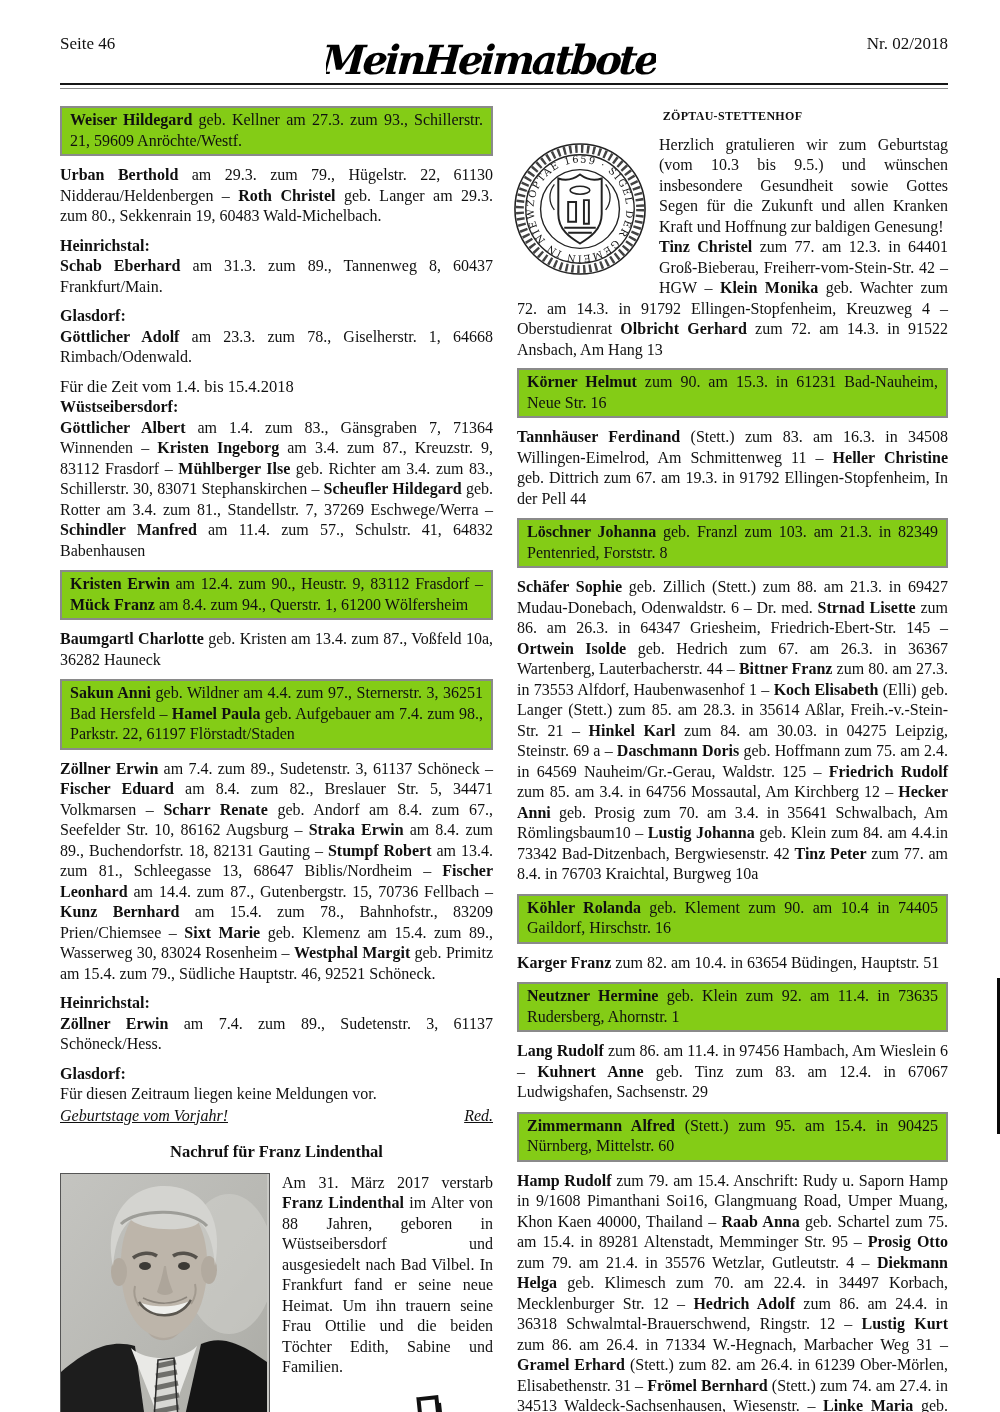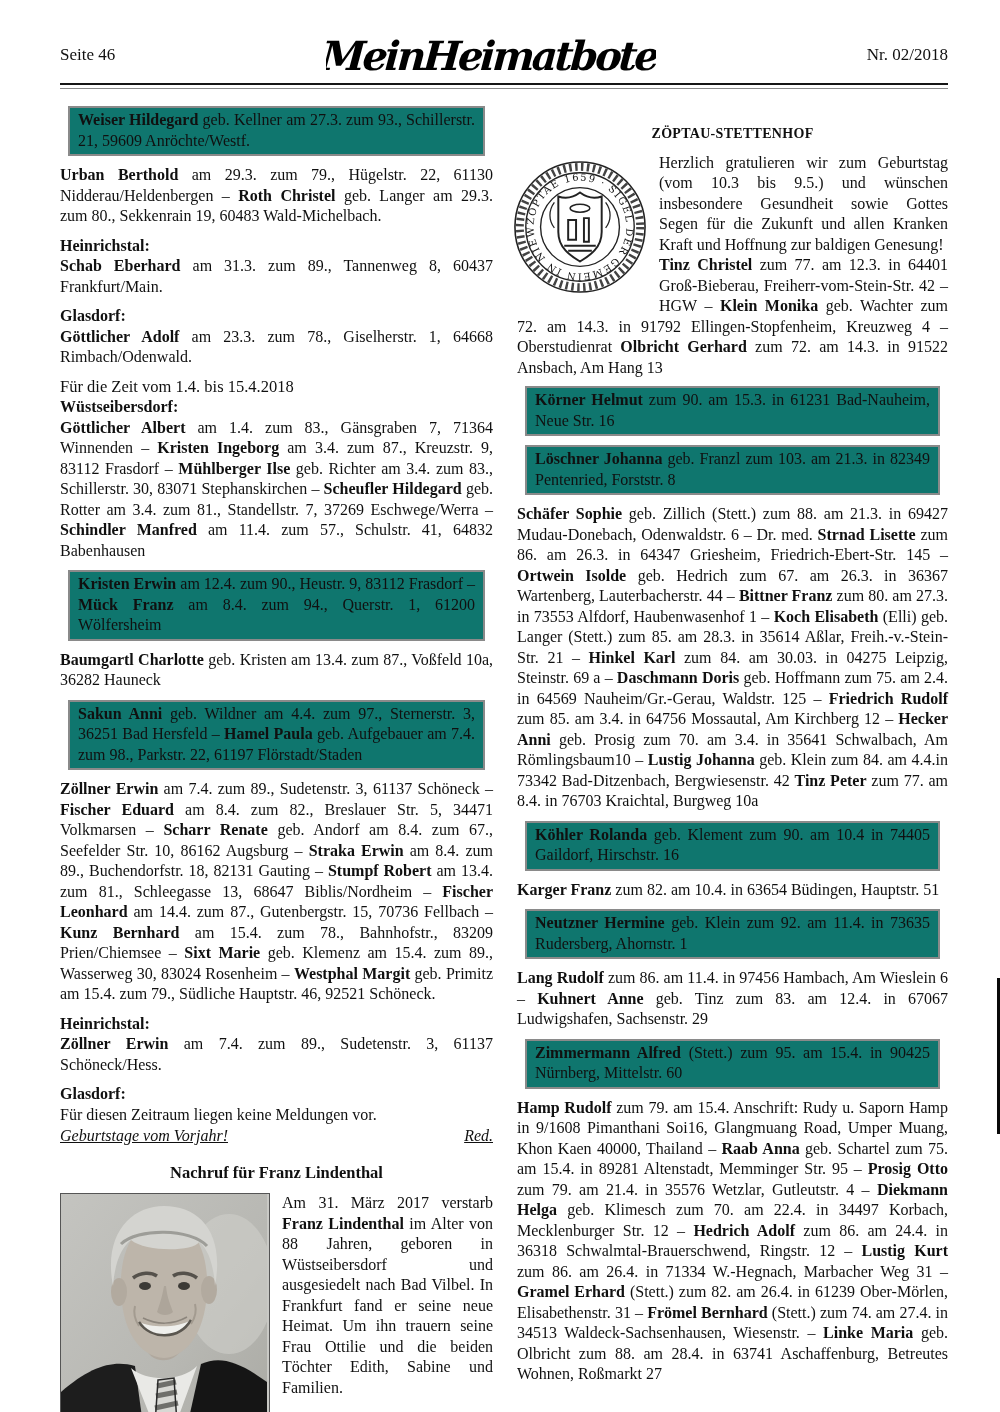--- a/index.html
+++ b/index.html
@@ -1,33 +1,33 @@
 <!DOCTYPE html>
 <html lang="de"><head>
 <meta charset="utf-8">
 <style>
   html,body{margin:0;padding:0;background:#fff;}
   body{width:1000px;height:1412px;overflow:hidden;position:relative;
        font-family:"Liberation Serif","DejaVu Serif",serif;color:#101010;}
   .page{padding:34px 52px 0 60px;position:relative;}
   
-  .hdr{display:flex;justify-content:space-between;align-items:center;height:44px;}
+  .hdr{display:flex;justify-content:space-between;align-items:flex-start;height:44px;}
   .hdr .pageno,.hdr .issue{font-size:17px;padding-bottom:2px;}
   .masthead-svg{display:block;}
   .rule{margin-top:5px;height:3px;border-top:2px solid #151515;border-bottom:1px solid #8a8a8a;}
   
   .cols{display:flex;gap:24px;margin-top:17px;}
   .col{width:433px;font-size:16px;line-height:20.5px;text-align:justify;hyphens:auto;}
   .para{margin:0 0 9px;}
   .tight{margin:0;}
-  .boxed{border:2px solid #8a8a8a;background:#0f766e;padding:2px 8px 3px;margin:0 8px 9px;}
+  .boxed{border:2px solid #8a8a8a;background:#84cc16;padding:2px 8px 3px;margin:0 0 9px;}
   .bhead{font-weight:bold;}
   .bighead{font-weight:normal;font-size:16.5px;}
   .vorjahr{display:flex;justify-content:space-between;font-style:italic;margin:1px 0 4px;text-decoration:underline;}
-  .rc-head{text-align:center;font-weight:bold;font-size:14px;letter-spacing:.3px;margin:18px 0 8px;}
+  .rc-head{text-align:center;font-weight:bold;font-size:12px;letter-spacing:.3px;margin:0 0 8px;}
   .seal-wrap{float:left;width:138px;height:144px;margin:2px 10px 2px -6px;}
   
   .nachruf-h{font-weight:bold;font-size:16.5px;margin:16px 0 10px;text-align:center;}
   .nachruf-row{display:flex;gap:12px;}
   .photo-frame{border:1px solid #555;width:208px;height:262px;flex:none;background:#c9c9c5;}
   .nachruf-right{width:213px;display:flex;flex-direction:column;}
   .nachruf-text{text-align:justify;font-size:16px;line-height:20.5px;}
   .feather-wrap{margin-top:14px;align-self:flex-end;}
   .artifact{position:absolute;right:0;top:978px;width:3px;height:156px;background:#090909;}
 </style>
@@ -165,20 +165,21 @@
             <path d="M54,92 L86,92 M58,97 L82,97" stroke="#222" stroke-width="2"></path>
             <path d="M44,48 C38,56 38,66 44,74 M96,48 C102,56 102,66 96,74" fill="none" stroke="#222" stroke-width="1.3"></path>
           </svg>
         </div>
         <p class="tight">Herzlich gratulieren wir zum Geburtstag (vom 10.3 bis 9.5.) und wünschen insbesondere Gesundheit sowie Gottes Segen für die Zukunft und allen Kranken Kraft und Hoffnung zur baldigen Genesung!</p>
         <p class="tight"><b>Tinz Christel</b><span> zum 77. am 12.3. in 64401 Groß-Bieberau, Freiherr-vom-Stein-Str. 42 – HGW – </span><b>Klein Monika</b><span> geb. Wachter zum 72. am 14.3. in 91792 Ellingen-Stopfenheim, Kreuzweg 4 – Oberstudienrat </span><b>Olbricht Gerhard</b><span> zum 72. am 14.3. in 91522 Ansbach, Am Hang 13</span></p>
         <div style="clear:both;height:8px;"></div>
       </div>
 
       <div class="boxed"><span><b>Körner Helmut</b><span> zum 90. am 15.3. in 61231 Bad-Nauheim, Neue Str. 16</span></span></div>
+      <p class="para"><b>Tannhäuser Ferdinand</b><span> (Stett.) zum 83. am 16.3. in 34508 Willingen-Eimelrod, Am Schmittenweg 11 – </span><b>Heller Christine</b><span> geb. Dittrich zum 67. am 19.3. in 91792 Ellingen-Stopfenheim, In der Pell 44</span></p>
       <div class="boxed"><span><b>Löschner Johanna</b><span> geb. Franzl zum 103. am 21.3. in 82349 Pentenried, Forststr. 8</span></span></div>
       <p class="para"><b>Schäfer Sophie</b><span> geb. Zillich (Stett.) zum 88. am 21.3. in 69427 Mudau-Donebach, Odenwaldstr. 6 – Dr. med. </span><b>Strnad Lisette</b><span> zum 86. am 26.3. in 64347 Griesheim, Friedrich-Ebert-Str. 145 – </span><b>Ortwein Isolde</b><span> geb. Hedrich zum 67. am 26.3. in 36367 Wartenberg, Lauterbacherstr. 44 – </span><b>Bittner Franz</b><span> zum 80. am 27.3. in 73553 Alfdorf, Haubenwasenhof 1 – </span><b>Koch Elisabeth</b><span> (Elli) geb. Langer (Stett.) zum 85. am 28.3. in 35614 Aßlar, Freih.-v.-Stein-Str. 21 – </span><b>Hinkel Karl</b><span> zum 84. am 30.03. in 04275 Leipzig, Steinstr. 69 a – </span><b>Daschmann Doris</b><span> geb. Hoffmann zum 75. am 2.4. in 64569 Nauheim/Gr.-Gerau, Waldstr. 125 – </span><b>Friedrich Rudolf</b><span> zum 85. am 3.4. in 64756 Mossautal, Am Kirchberg 12 – </span><b>Hecker Anni</b><span> geb. Prosig zum 70. am 3.4. in 35641 Schwalbach, Am Römlingsbaum10 – </span><b>Lustig Johanna</b><span> geb. Klein zum 84. am 4.4.in 73342 Bad-Ditzenbach, Bergwiesenstr. 42 </span><b>Tinz Peter</b><span> zum 77. am 8.4. in 76703 Kraichtal, Burgweg 10a</span></p>
       <div class="boxed"><span><b>Köhler Rolanda</b><span> geb. Klement zum 90. am 10.4 in 74405 Gaildorf, Hirschstr. 16</span></span></div>
       <p class="para"><b>Karger Franz</b><span> zum 82. am 10.4. in 63654 Büdingen, Hauptstr. 51</span></p>
       <div class="boxed"><span><b>Neutzner Hermine</b><span> geb. Klein zum 92. am 11.4. in 73635 Rudersberg, Ahornstr. 1</span></span></div>
       <p class="para"><b>Lang Rudolf</b><span> zum 86. am 11.4. in 97456 Hambach, Am Wieslein 6 – </span><b>Kuhnert Anne</b><span> geb. Tinz zum 83. am 12.4. in 67067 Ludwigshafen, Sachsenstr. 29</span></p>
       <div class="boxed"><span><b>Zimmermann Alfred</b><span> (Stett.) zum 95. am 15.4. in 90425 Nürnberg, Mittelstr. 60</span></span></div>
       <p class="para"><b>Hamp Rudolf</b><span> zum 79. am 15.4. Anschrift: Rudy u. Saporn Hamp in 9/1608 Pimanthani Soi16, Glangmuang Road, Umper Muang, Khon Kaen 40000, Thailand – </span><b>Raab Anna</b><span> geb. Schartel zum 75. am 15.4. in 89281 Altenstadt, Memminger Str. 95 – </span><b>Prosig Otto</b><span> zum 79. am 21.4. in 35576 Wetzlar, Gutleutstr. 4 – </span><b>Diekmann Helga</b><span> geb. Klimesch zum 70. am 22.4. in 34497 Korbach, Mecklenburger Str. 12 – </span><b>Hedrich Adolf</b><span> zum 86. am 24.4. in 36318 Schwalmtal-Brauerschwend, Ringstr. 12 – </span><b>Lustig Kurt</b><span> zum 86. am 26.4. in 71334 W.-Hegnach, Marbacher Weg 31 – </span><b>Gramel Erhard</b><span> (Stett.) zum 82. am 26.4. in 61239 Ober-Mörlen, Elisabethenstr. 31 – </span><b>Frömel Bernhard</b><span> (Stett.) zum 74. am 27.4. in 34513 Waldeck-Sachsenhausen, Wiesenstr. – </span><b>Linke Maria</b><span> geb. Olbricht zum 88. am 28.4. in 63741 Aschaffenburg, Betreutes Wohnen, Roßmarkt 27</span></p>
 
     </div>

